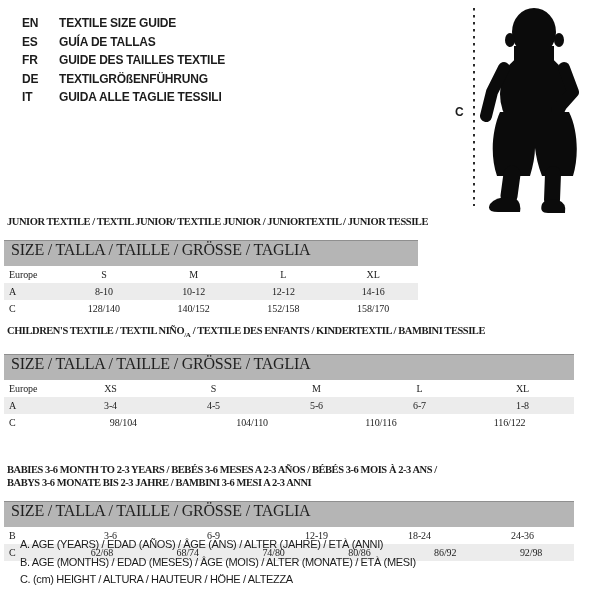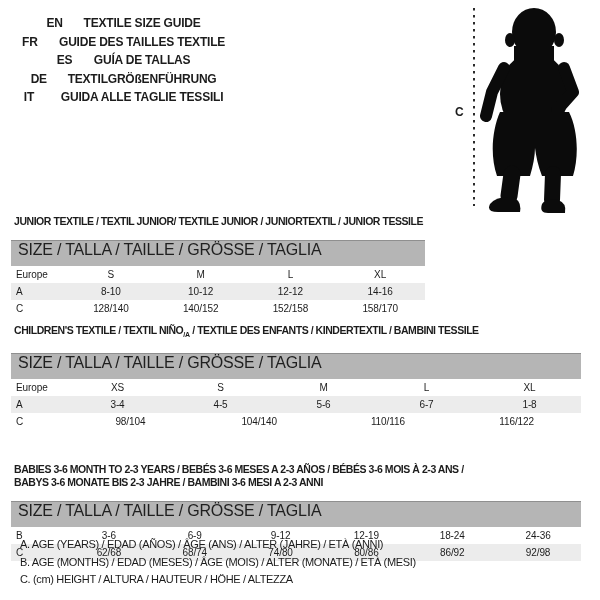--- a/index.html
+++ b/index.html
@@ -2,27 +2,27 @@
 <html style="--header-bar: #b5b5b5; --row-shaded: #ececec; --text: #1c1c1c; --silhouette: #0b0b0b;"><head>
 <meta charset="utf-8">
 <style>
   html,body{margin:0;padding:0;background:#fff;}
   .page{
     position:relative;width:600px;height:600px;background:#fff;overflow:hidden;
     font-family:"Liberation Sans",sans-serif;color:var(--text,#1c1c1c);
   }
   
   .langs{position:absolute;top:14px;left:22px;}
-  .lang-row{display:flex;font-weight:bold;font-size:12px;line-height:18.5px;letter-spacing:-0.2px;justify-content:center;}
+  .lang-row{display:flex;font-weight:bold;font-size:12px;line-height:18.5px;letter-spacing:-0.2px;}
   .lang-code{width:37px;}
   
   .figure{position:absolute;left:452px;top:4px;width:144px;height:214px;}
   .figure svg{display:block;}
   
-  .section{position:absolute;left:11px;width:572px;}
+  .section{position:absolute;left:4px;width:572px;font-family:Liberation Serif, serif;}
   .s1{top:215px;} .s2{top:324px;} .s3{top:425px;margin-top:38px;}
   .section-title{font-weight:bold;font-size:10.5px;line-height:13px;letter-spacing:-0.45px;padding-left:3px;margin-bottom:12px;white-space:nowrap;}
   .section-title sub{font-size:7px;letter-spacing:-0.3px;}
   .size-bar{
     height:26px;line-height:18px;background:var(--header-bar,#b5b5b5);
     border-top:1px solid #8f8f8f;box-sizing:border-box;
     padding-left:7px;font-size:16px;letter-spacing:-0.2px;color:#1f1f1f;
   }
   .t-narrow .size-bar,.t-narrow .trow{width:414px;box-sizing:border-box;}
   .t-wide .size-bar,.t-wide .trow{width:570px;box-sizing:border-box;}
@@ -38,26 +38,26 @@
 <body>
 
 <div class="page">
 
   <div class="langs">
       <div class="lang-row">
         <span class="lang-code">EN</span>
         <span class="lang-label">TEXTILE SIZE GUIDE</span>
       </div>
       <div class="lang-row">
+        <span class="lang-code">ES</span>
+        <span class="lang-label">GUÍA DE TALLAS</span>
+      </div>
+      <div class="lang-row">
         <span class="lang-code">FR</span>
         <span class="lang-label">GUIDE DES TAILLES TEXTILE</span>
-      </div>
-      <div class="lang-row">
-        <span class="lang-code">ES</span>
-        <span class="lang-label">GUÍA DE TALLAS</span>
       </div>
       <div class="lang-row">
         <span class="lang-code">DE</span>
         <span class="lang-label">TEXTILGRÖßENFÜHRUNG</span>
       </div>
       <div class="lang-row">
         <span class="lang-code">IT</span>
         <span class="lang-label">GUIDA ALLE TAGLIE TESSILI</span>
       </div>
     </div>
@@ -137,39 +137,38 @@
           <div class="tlabel">A</div>
           <div class="tcell">3-4</div>
           <div class="tcell">4-5</div>
           <div class="tcell">5-6</div>
           <div class="tcell">6-7</div>
           <div class="tcell">1-8</div>
         </div>
         <div class="trow">
           <div class="tlabel">C</div>
           <div class="tcell">98/104</div>
-          <div class="tcell">104/140</div>
+          <div class="tcell">104/110</div>
           <div class="tcell">110/116</div>
           <div class="tcell">116/122</div>
         </div>
       </div>
   </div>
 
   <div class="section s3 t-wide">
     <div class="section-title">
         <div class="title-line"><span>BABIES 3-6 MONTH TO 2-3 YEARS / BEBÉS 3-6 MESES A 2-3 AÑOS / BÉBÉS 3-6 MOIS À 2-3 ANS /</span></div>
         <div class="title-line"><span>BABYS 3-6 MONATE BIS 2-3 JAHRE / BAMBINI 3-6 MESI A 2-3 ANNI</span></div>
       </div>
     <div class="size-bar">SIZE / TALLA / TAILLE / GRÖSSE / TAGLIA</div>
     <div>
         <div class="trow">
           <div class="tlabel">B</div>
           <div class="tcell">3-6</div>
           <div class="tcell">6-9</div>
-          <div class="tcell">9-12</div>
           <div class="tcell">12-19</div>
           <div class="tcell">18-24</div>
           <div class="tcell">24-36</div>
         </div>
         <div class="trow shaded">
           <div class="tlabel">C</div>
           <div class="tcell">62/68</div>
           <div class="tcell">68/74</div>
           <div class="tcell">74/80</div>
           <div class="tcell">80/86</div>

